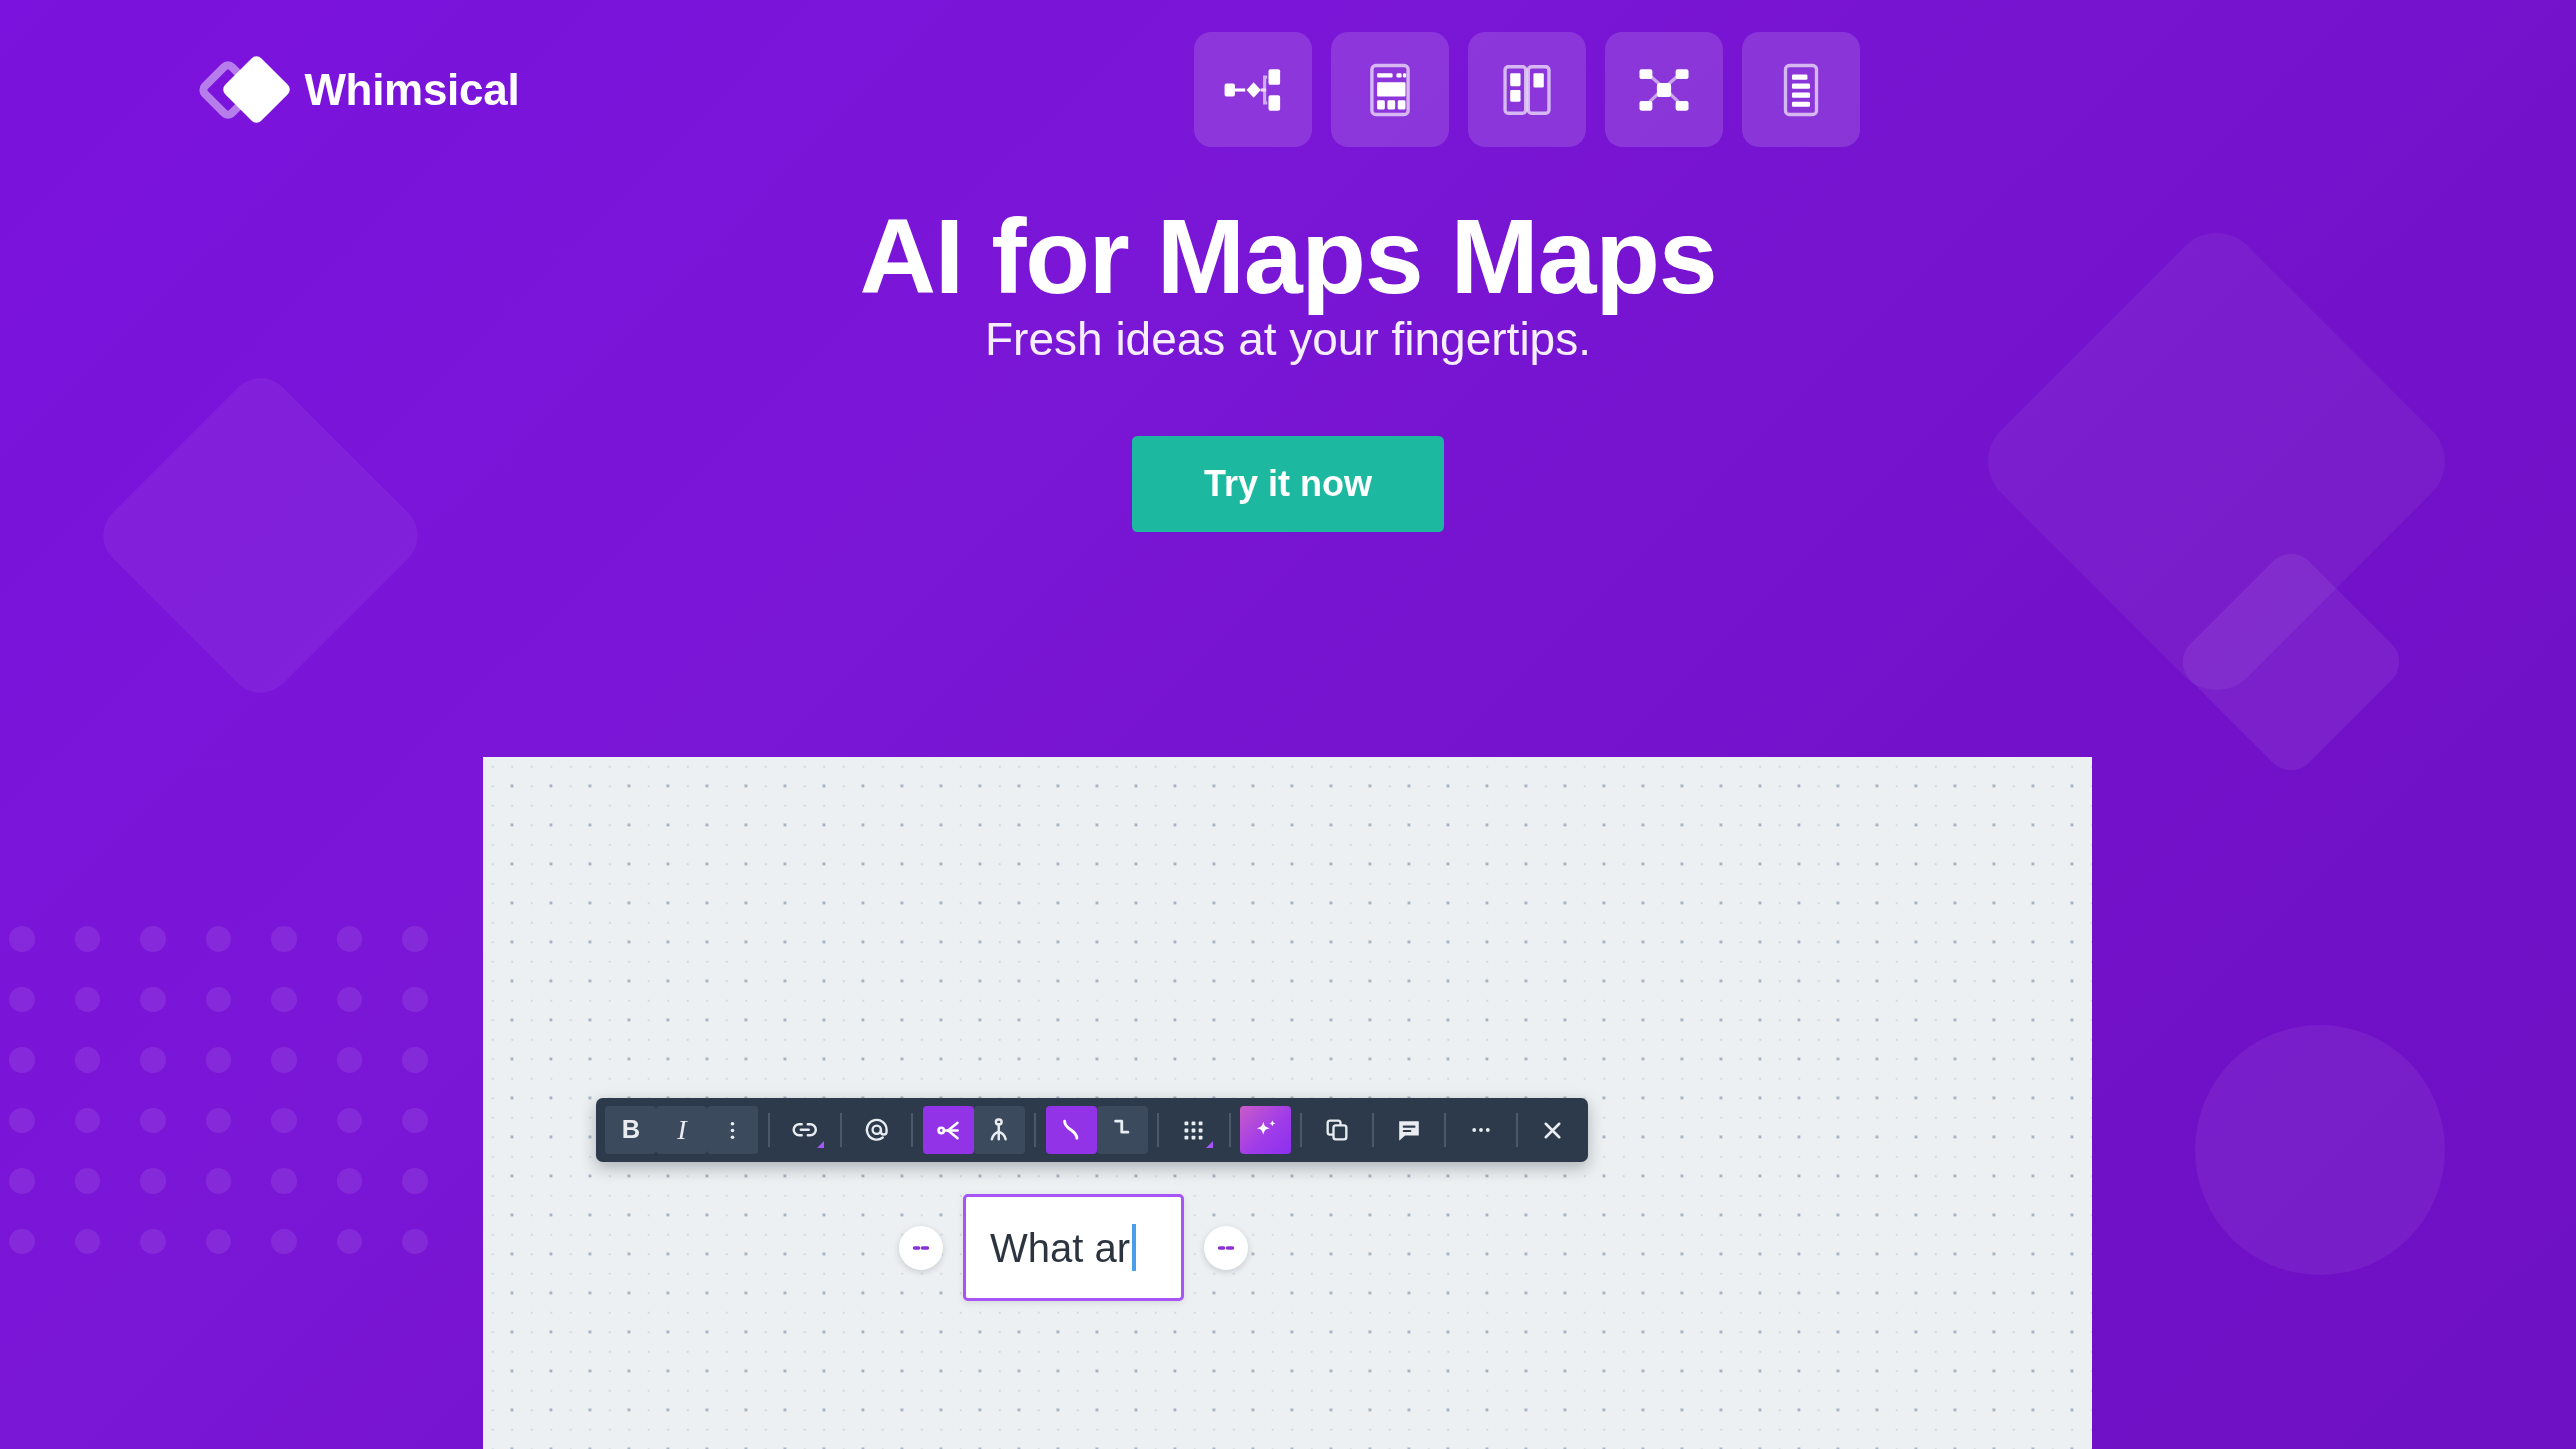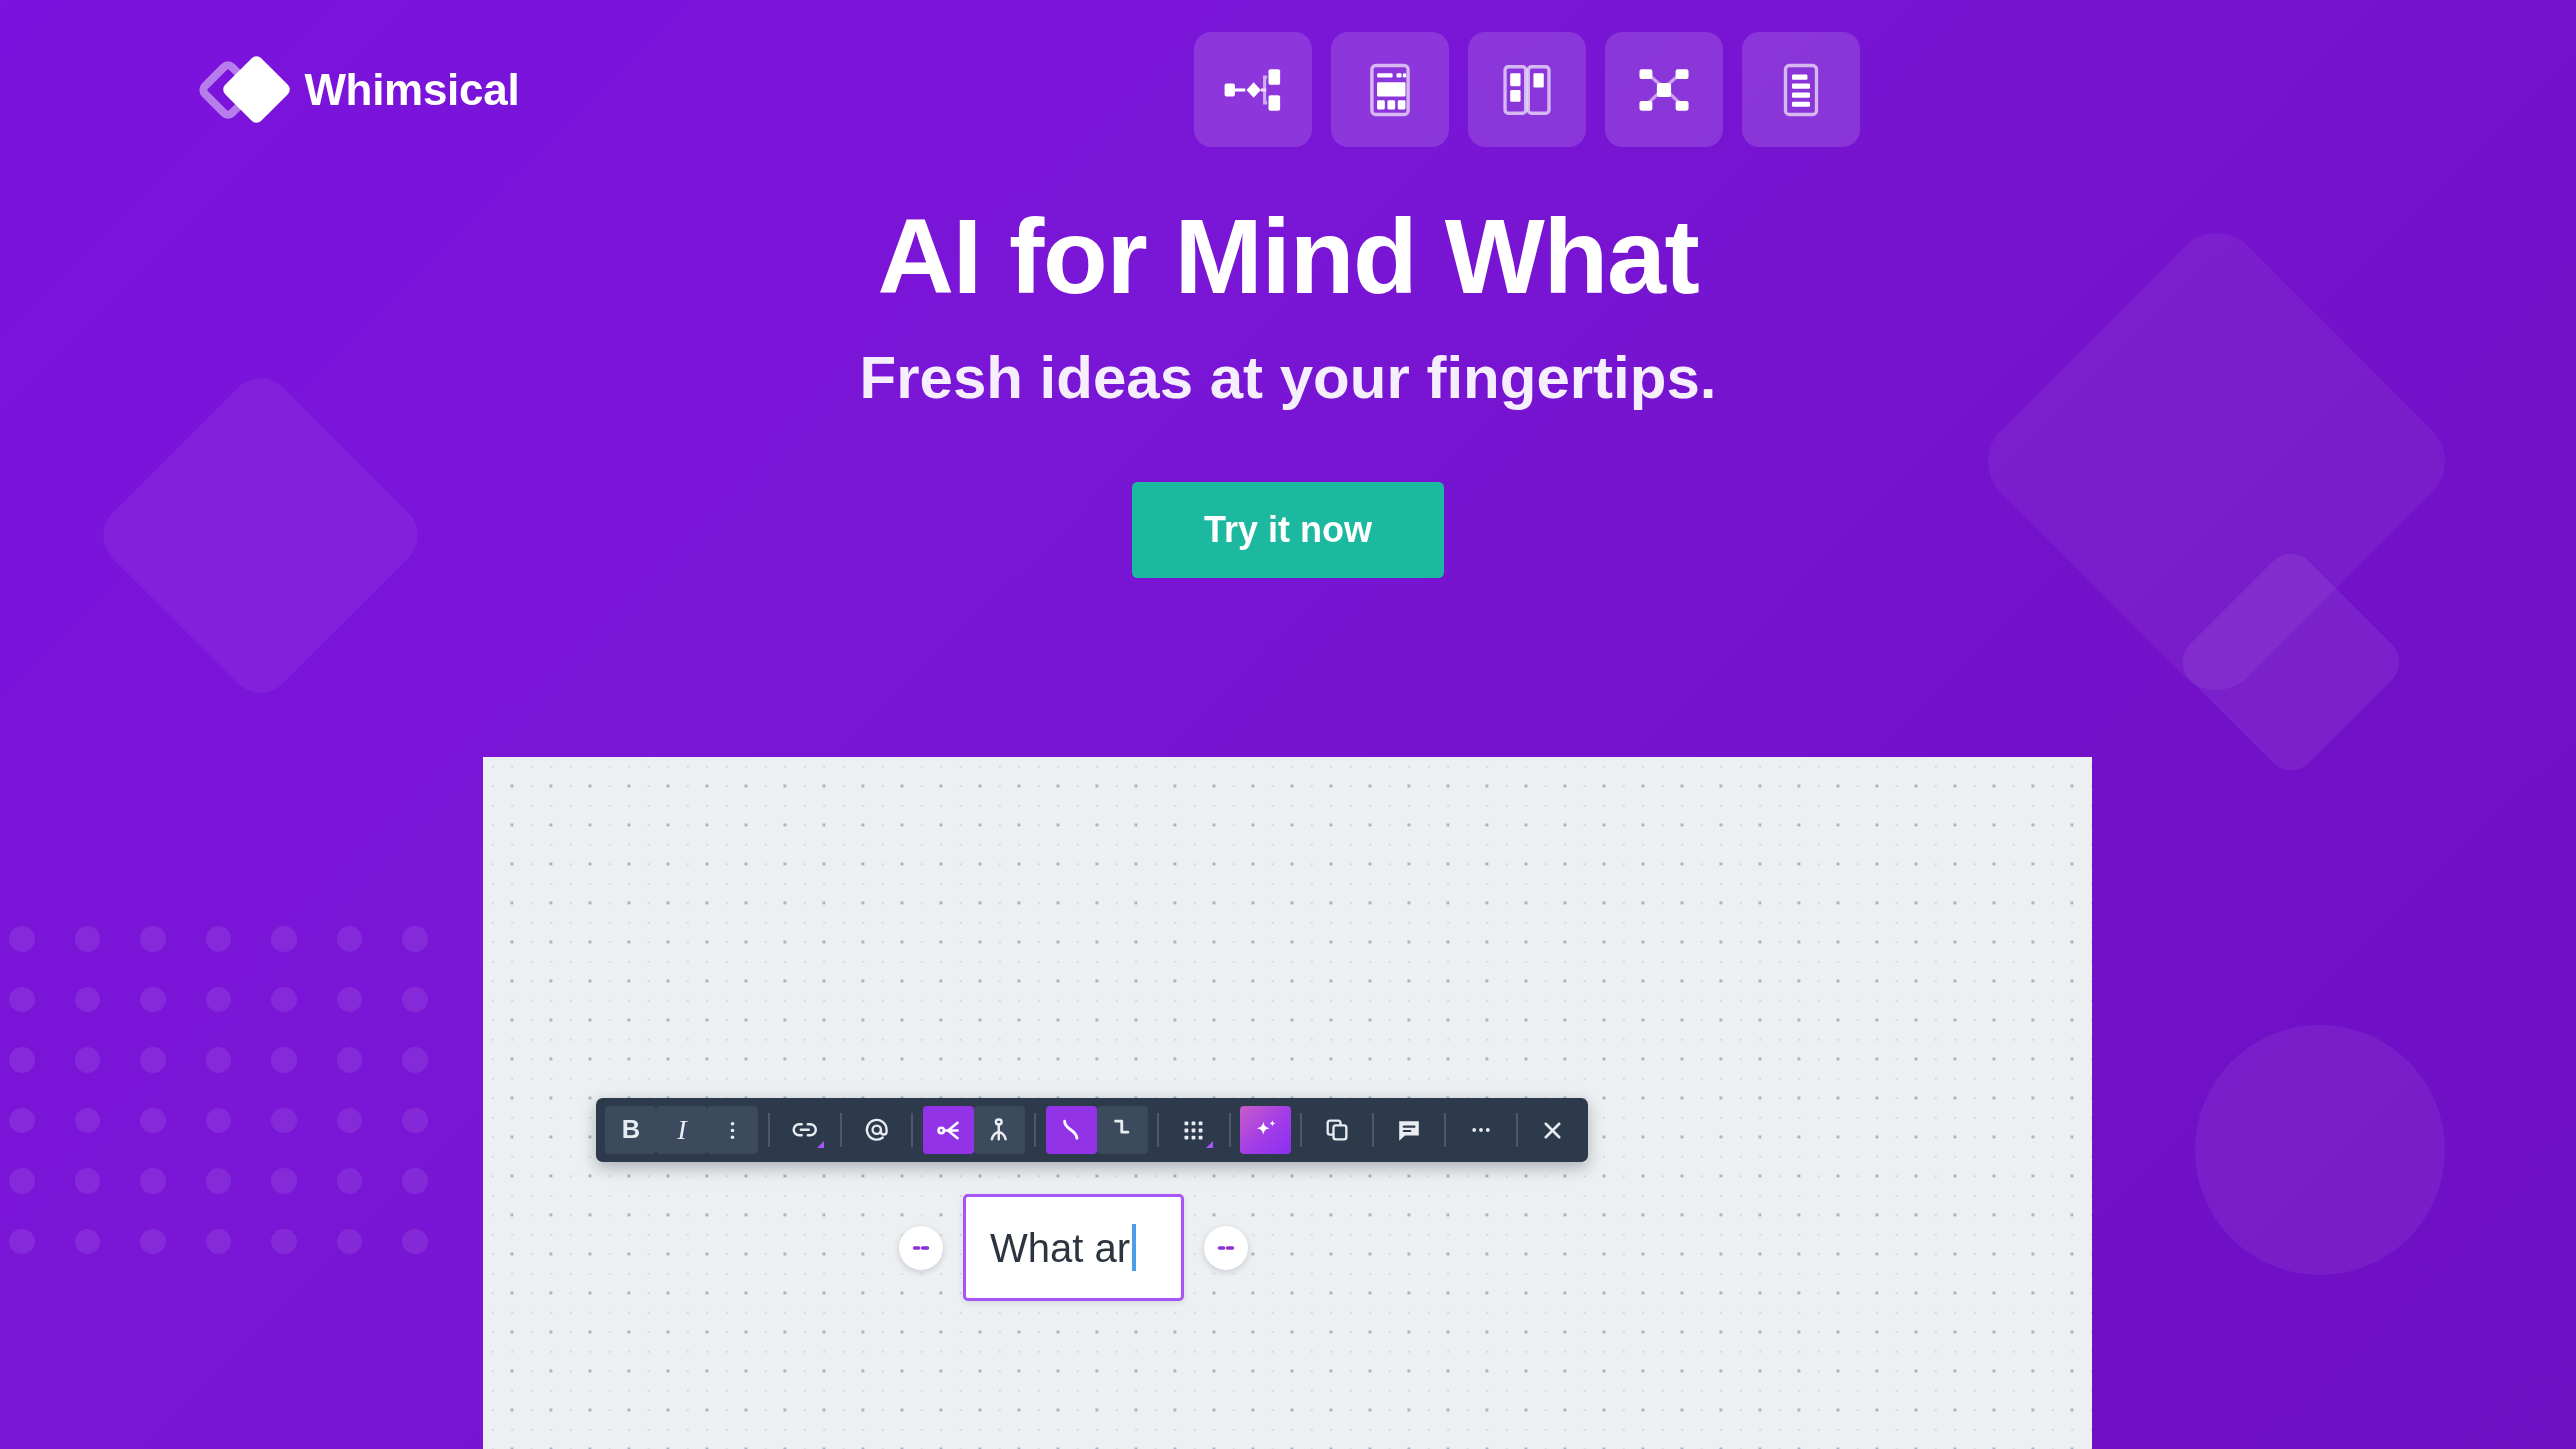--- a/index.html
+++ b/index.html
@@ -62,22 +62,22 @@
     font-family:"Liberation Sans", sans-serif;}
   .btn-signup{background:#1db8a0;color:#fff;font-size:24px;font-weight:700;
     letter-spacing:1.3px;border:none;border-radius:6.7px;padding:17.4px 29.5px;
     margin-left:19px;cursor:pointer;white-space:nowrap;
     font-family:"Liberation Sans", sans-serif;}
 
   
   .hero{position:relative;z-index:5;text-align:center;}
   .hero h1{color:#fff;font-size:106px;font-weight:700;letter-spacing:-1.3px;
     line-height:1.05;margin-top:32px;}
-  .hero .sub{color:rgba(255,255,255,0.93);font-size:60px;font-weight:700;
-    margin-top:31px;}
+  .hero .sub{color:rgba(255,255,255,0.93);font-size:46px;font-weight:400;
+    }
   .btn-try{margin-top:70px;background:#1db8a0;color:#fff;font-size:36px;
     font-weight:700;border:none;border-radius:5.4px;padding:27px 72px;
     cursor:pointer;font-family:"Liberation Sans", sans-serif;}
 
   
   .canvas{position:absolute;left:483px;top:757px;width:1609px;height:692px;
     background:#edf0f2;z-index:4;overflow:hidden;
     background-image:
       radial-gradient(circle, rgba(90,115,145,0.40) 1.6px, transparent 1.7px),
       radial-gradient(circle, rgba(110,130,155,0.22) 1.2px, transparent 1.3px);
@@ -259,21 +259,21 @@
         </svg>
       </span>
     </div>
 
   </div>
 
 
 </div>
 
 <div class="hero">
-  <h1>AI for Mind What</h1>
+  <h1>AI for Maps Maps</h1>
   <div class="sub">Fresh ideas at your fingertips.</div>
   <button class="btn-try">Try it now</button>
 </div>
 
 <div class="canvas"></div>
 
 <div class="toolbar">
 
   <div class="tb-btn shade">
     <span class="txt">B</span>

